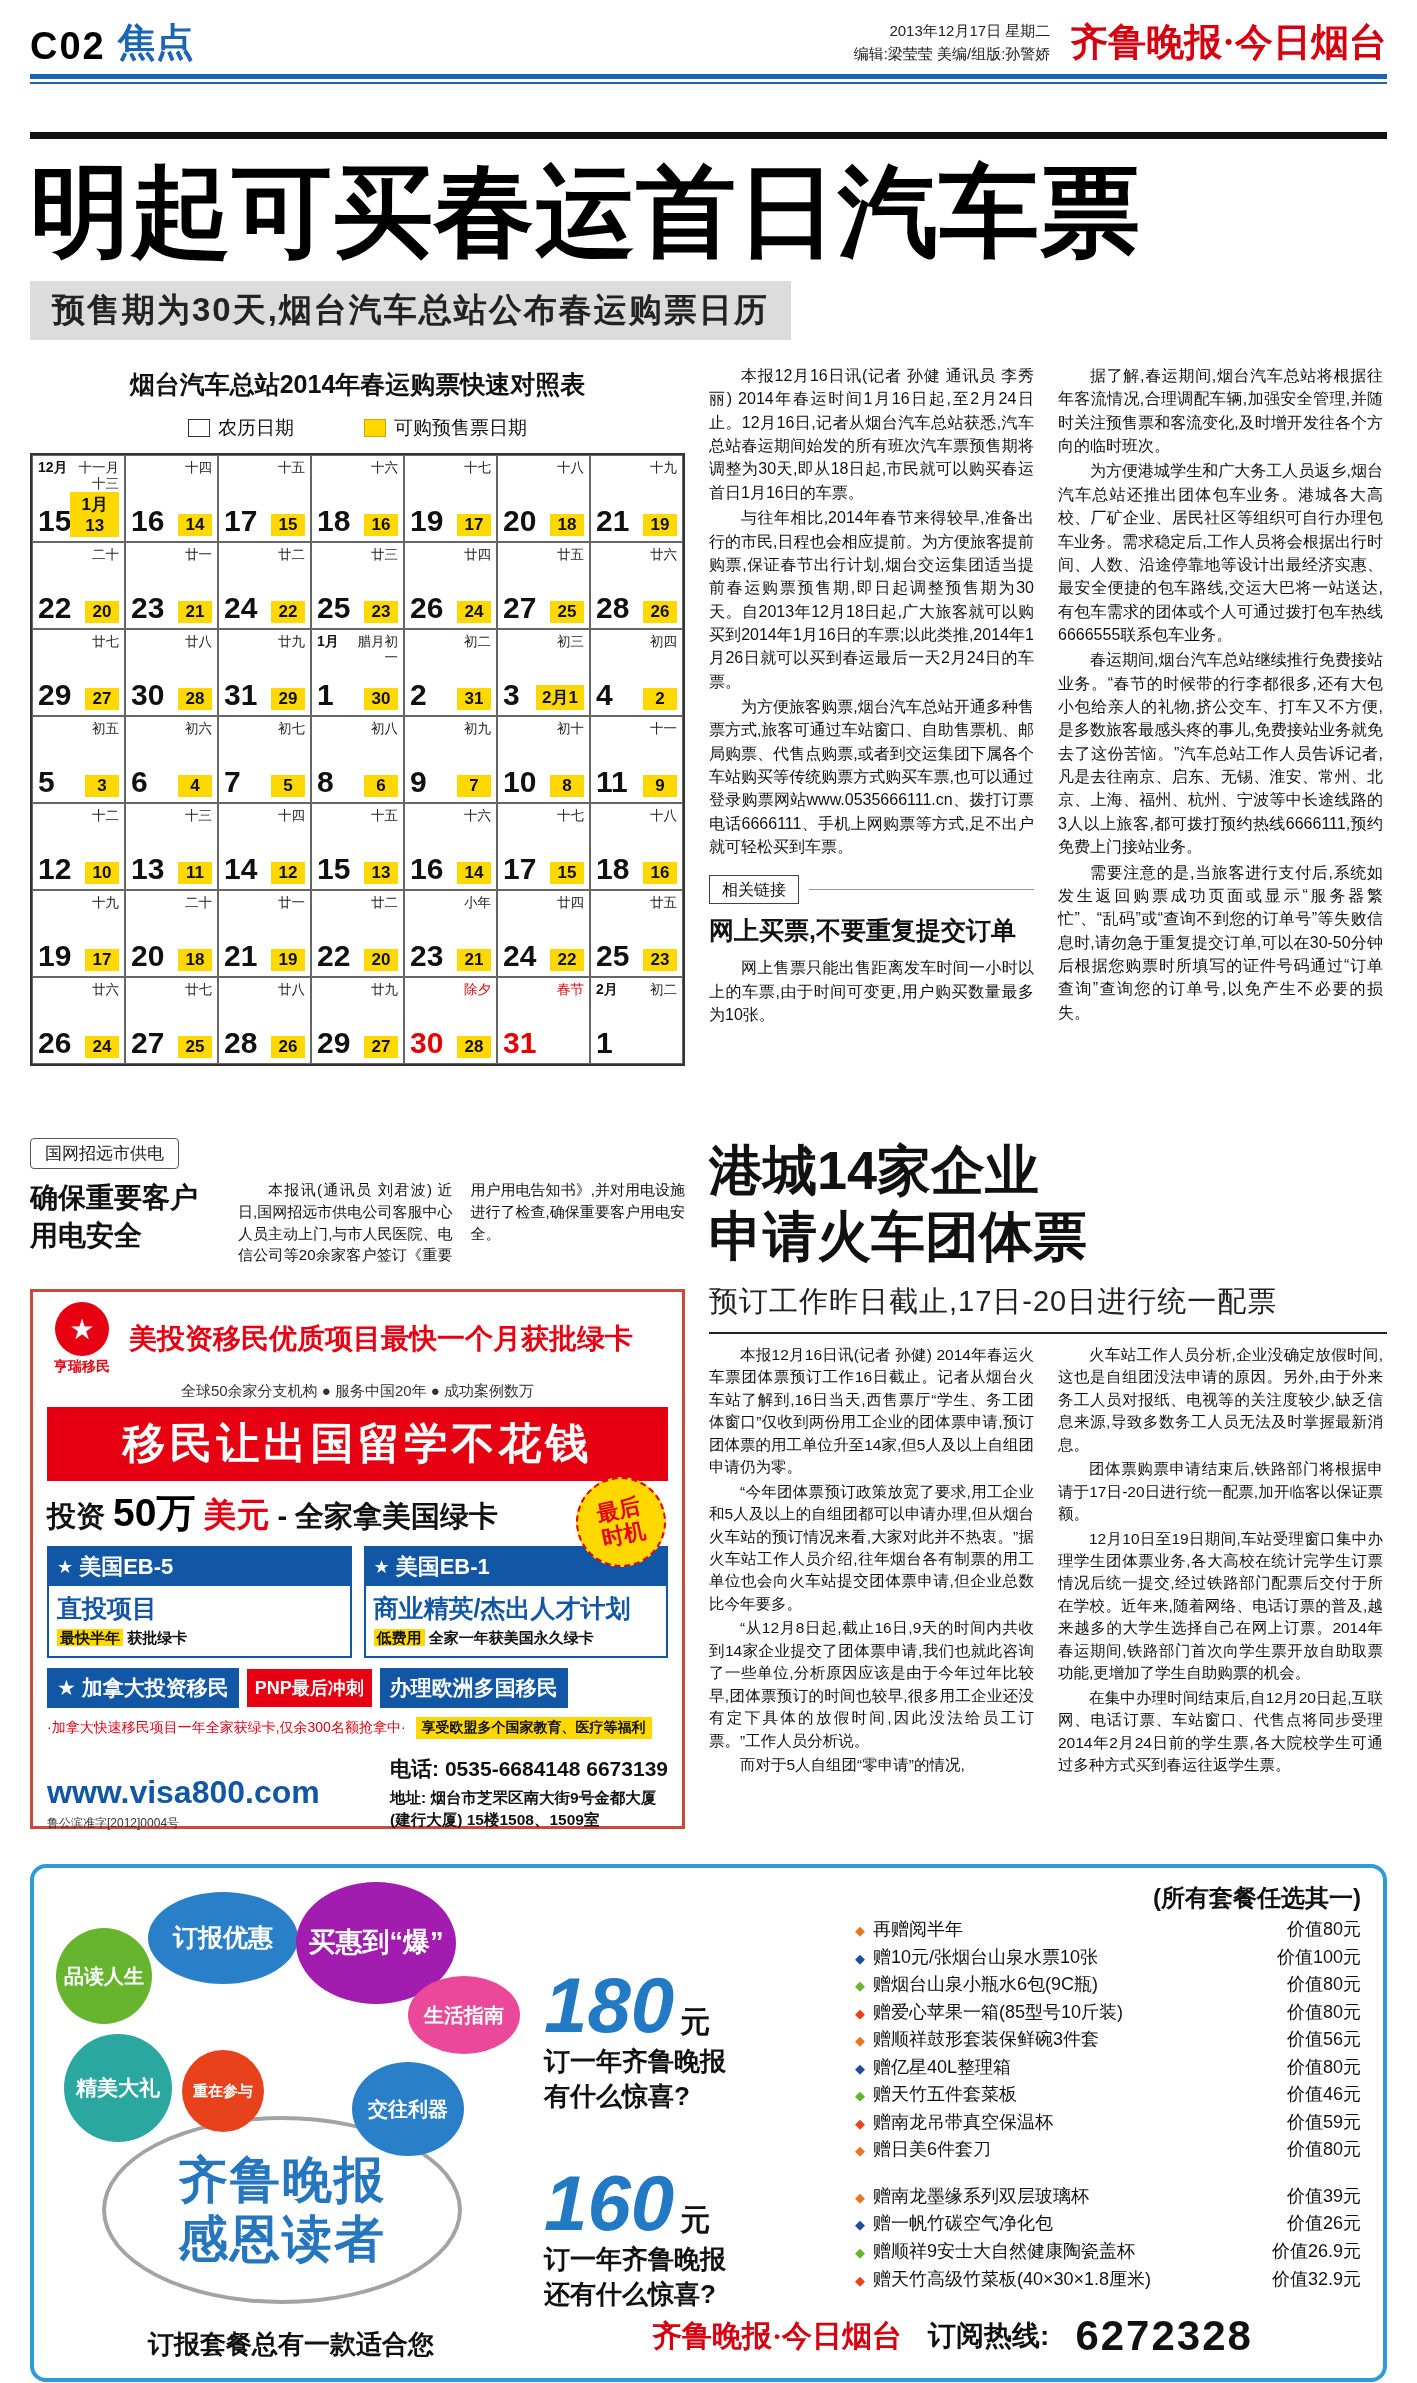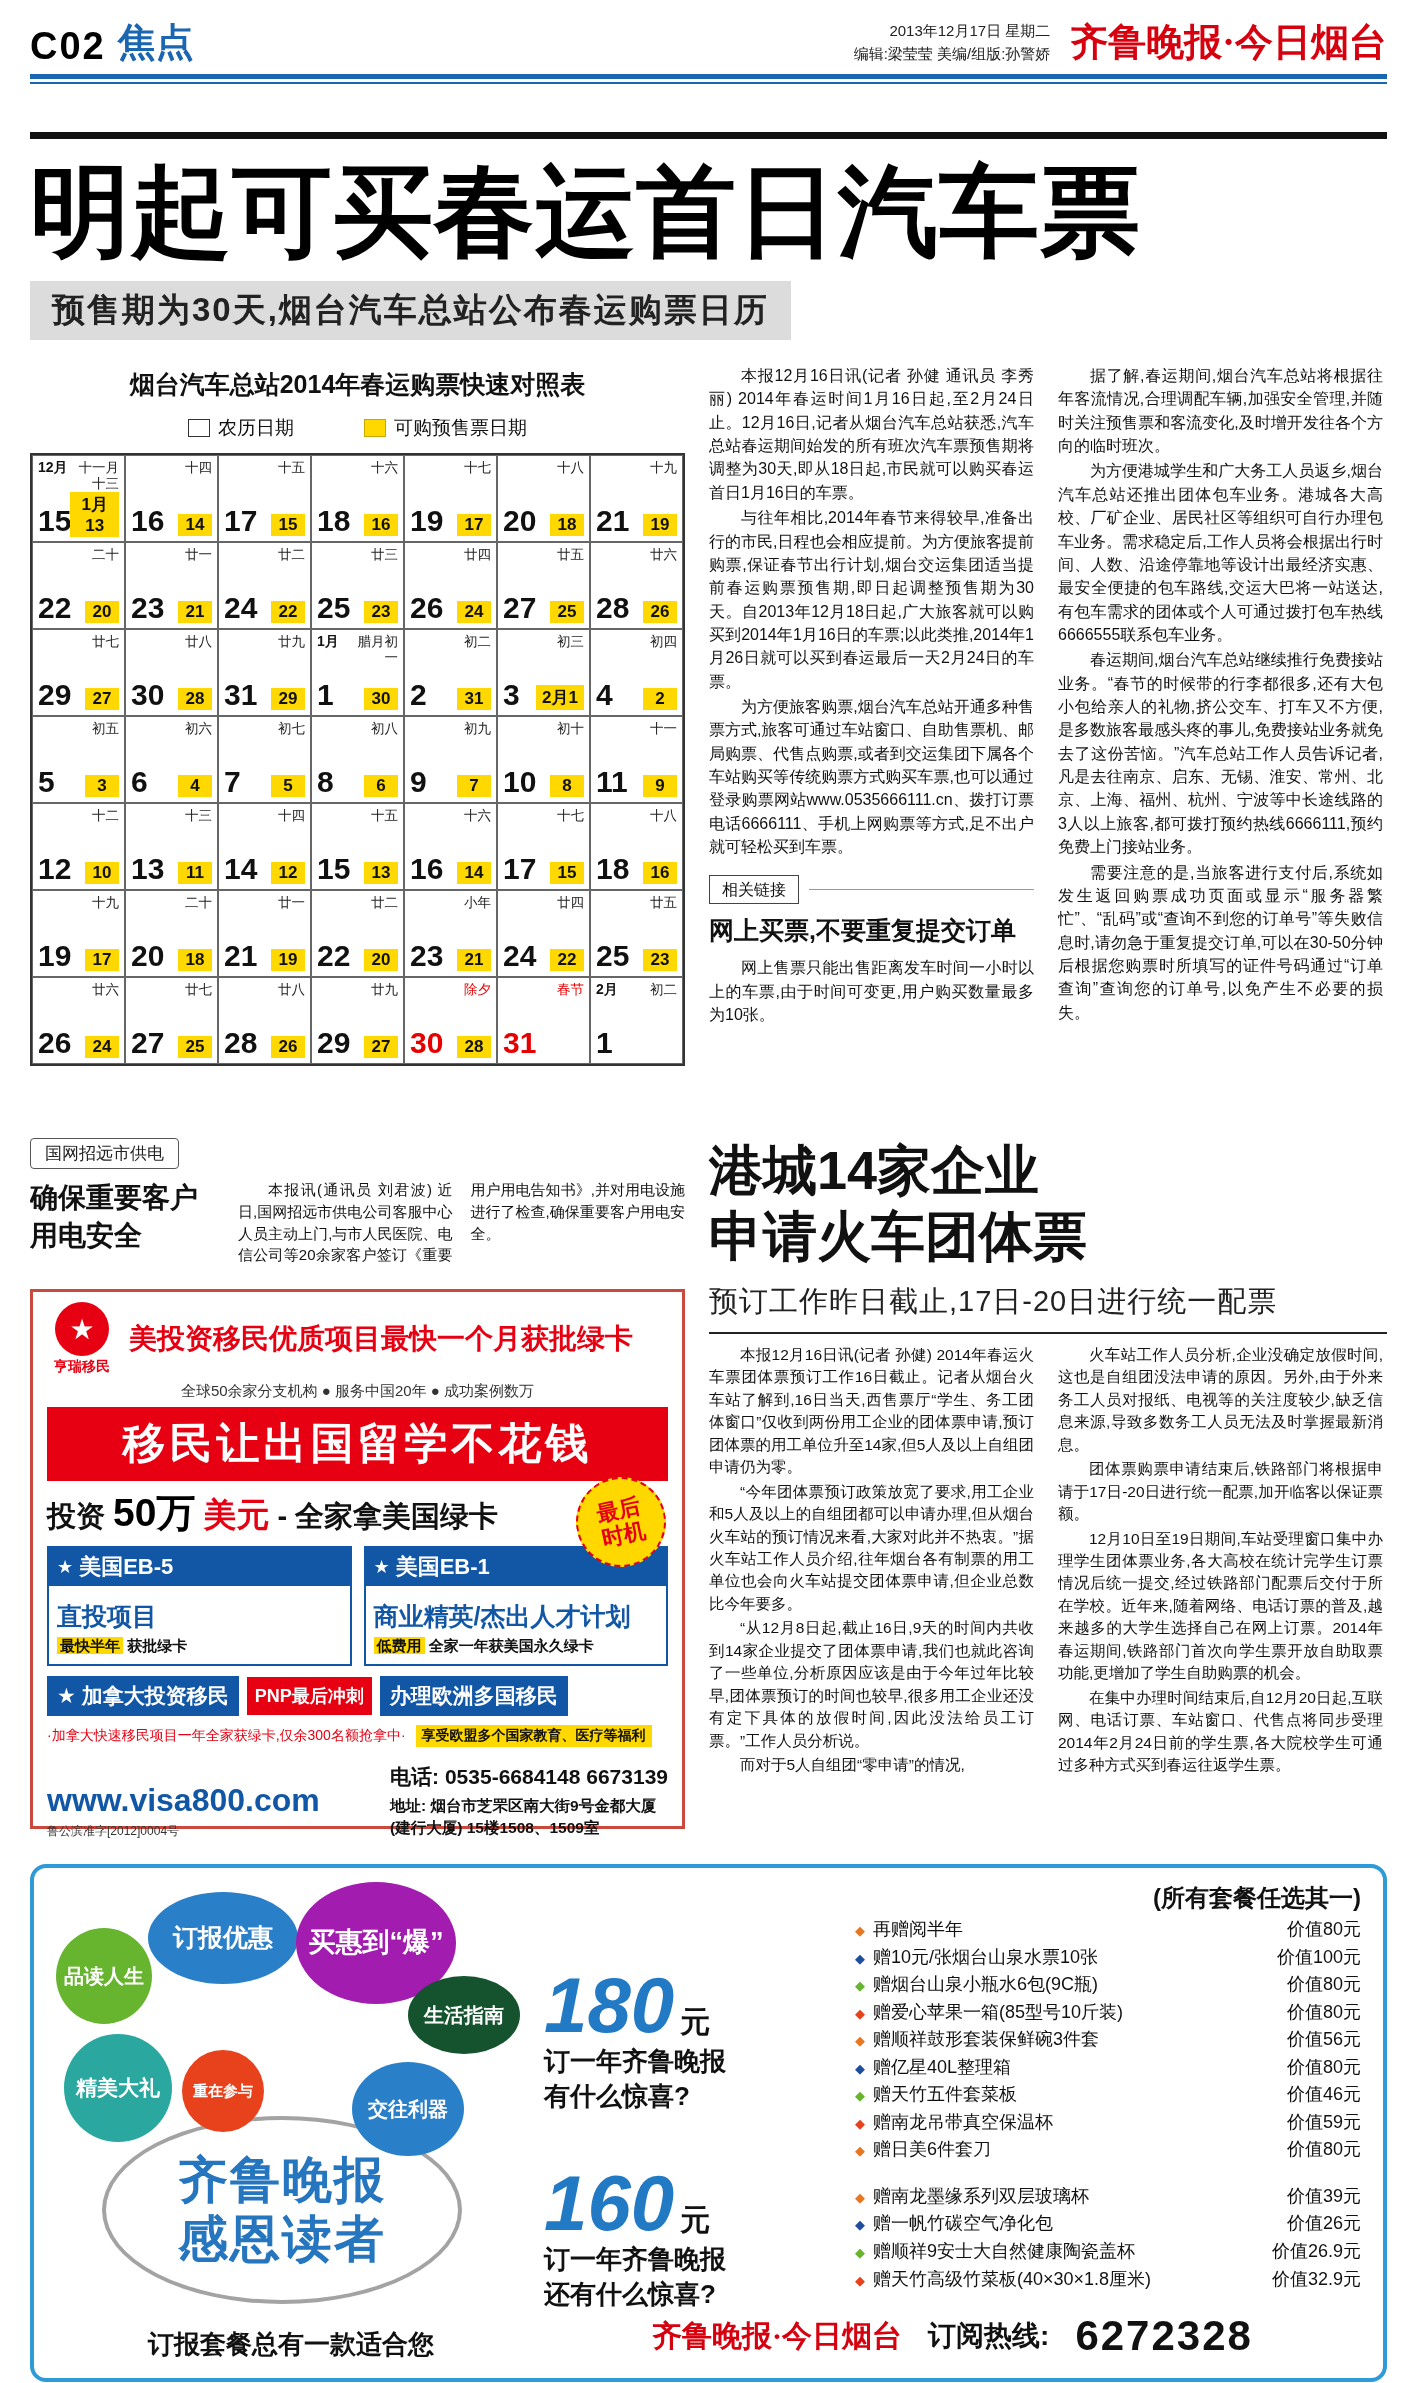--- a/index.html
+++ b/index.html
@@ -69,21 +69,21 @@
   .imm-banner{background:#e60012;color:#fff;text-align:center;font-size:43px;font-weight:900;padding:8px 0;letter-spacing:4px;}
   .imm-invest{position:relative;margin:12px 0 4px;display:flex;align-items:baseline;gap:8px;}
   .inv-prefix,.inv-suffix{font-size:29px;font-weight:900;}
   .inv-amount{font-size:39px;font-weight:900;color:#000000;line-height:1;}
   .inv-cur{font-size:33px;font-weight:900;color:#e60012;}
   .imm-badge{position:absolute;right:2px;top:-16px;width:86px;height:86px;border-radius:50%;background:#ffd800;color:#e60012;font-weight:900;font-size:22px;display:flex;align-items:center;justify-content:center;text-align:center;transform:rotate(-12deg);border:2px dashed #e60012;line-height:1.15;}
   .imm-eb-row{display:flex;gap:12px;margin-top:8px;}
   .eb-box{flex:1;border:2px solid #1257a6;}
   .eb-title{background:#1257a6;color:#fff;font-size:22px;font-weight:900;padding:4px 8px;display:flex;align-items:center;gap:6px;}
   .eb-star{font-size:18px;}
-  .eb-line1{font-size:25px;font-weight:900;color:#1257a6;padding:6px 8px 2px;margin-top:8px;}
+  .eb-line1{font-size:25px;font-weight:900;color:#1257a6;padding:6px 8px 2px;}
   .eb-line2{font-size:15px;font-weight:700;padding:2px 8px 8px;}
   .hl{background:#ffd800;padding:0 3px;}
   .imm-canada-row{display:flex;gap:8px;margin-top:10px;align-items:center;}
   .ca-box,.eu-box{background:#1257a6;color:#fff;font-weight:900;font-size:21px;padding:6px 10px;display:flex;gap:6px;align-items:center;}
   .pnp-box{background:#e60012;color:#fff;font-weight:900;font-size:18px;padding:7px 8px;}
   .imm-notes{display:flex;gap:10px;margin-top:9px;align-items:center;}
   .note1{color:#e60012;font-size:14px;}
   .note2{background:#ffd800;font-size:14px;font-weight:700;padding:2px 6px;white-space:nowrap;}
   .imm-bottom{display:flex;justify-content:space-between;align-items:flex-end;margin-top:16px;gap:12px;}
   .web-url{font-size:32px;font-weight:900;color:#1257a6;}
@@ -98,21 +98,21 @@
   .article2-cols{display:flex;gap:24px;height:462px;overflow:hidden;}
   .a2col{width:325px;flex:none;font-size:15.5px;line-height:1.45;text-align:justify;overflow:hidden;}
 
   
   .sub-ad{margin-top:24px;height:518px;border:4px solid #2f9ad8;border-radius:16px;box-sizing:border-box;display:flex;padding:14px 22px;gap:18px;background:#fff;}
   .bubble-area{width:470px;flex:none;position:relative;}
   .bubble{position:absolute;border-radius:50%;color:#fff;display:flex;align-items:center;justify-content:center;font-weight:800;text-align:center;line-height:1.25;padding:4px;box-sizing:border-box;}
   .b1{left:0;top:46px;width:96px;height:96px;background:#67b42f;font-size:20px;}
   .b2{left:92px;top:10px;width:150px;height:92px;background:#2a7fc9;font-size:25px;}
   .b3{left:240px;top:0;width:160px;height:122px;background:#a21caf;font-size:27px;}
-  .b4{left:352px;top:94px;width:112px;height:78px;background:#14532d;font-size:20px;}
+  .b4{left:352px;top:94px;width:112px;height:78px;background:#ec4899;font-size:20px;}
   .b5{left:8px;top:152px;width:108px;height:108px;background:#2aa8a0;font-size:21px;}
   .b6{left:126px;top:168px;width:82px;height:82px;background:#e8421c;font-size:15px;}
   .b7{left:296px;top:180px;width:112px;height:94px;background:#2a7fc9;font-size:20px;}
   .cloud{position:absolute;left:46px;top:234px;width:352px;height:180px;background:#fff;border:4px solid #a3a3a3;border-radius:50%;display:flex;flex-direction:column;align-items:center;justify-content:center;}
   .cloud-line{font-size:50px;font-weight:900;color:#2576be;line-height:1.18;letter-spacing:2px;font-family:"Liberation Serif","DejaVu Serif",serif;}
   .bubble-slogan{position:absolute;left:0;right:0;bottom:2px;text-align:center;font-size:26px;font-weight:900;color:#111;}
   .sub-right{flex:1;display:flex;flex-direction:column;min-width:0;}
   .sub-note{text-align:right;font-size:24px;font-weight:700;margin-bottom:2px;}
   .offer-row{display:flex;align-items:center;gap:16px;}
   .offer{width:295px;flex:none;}

